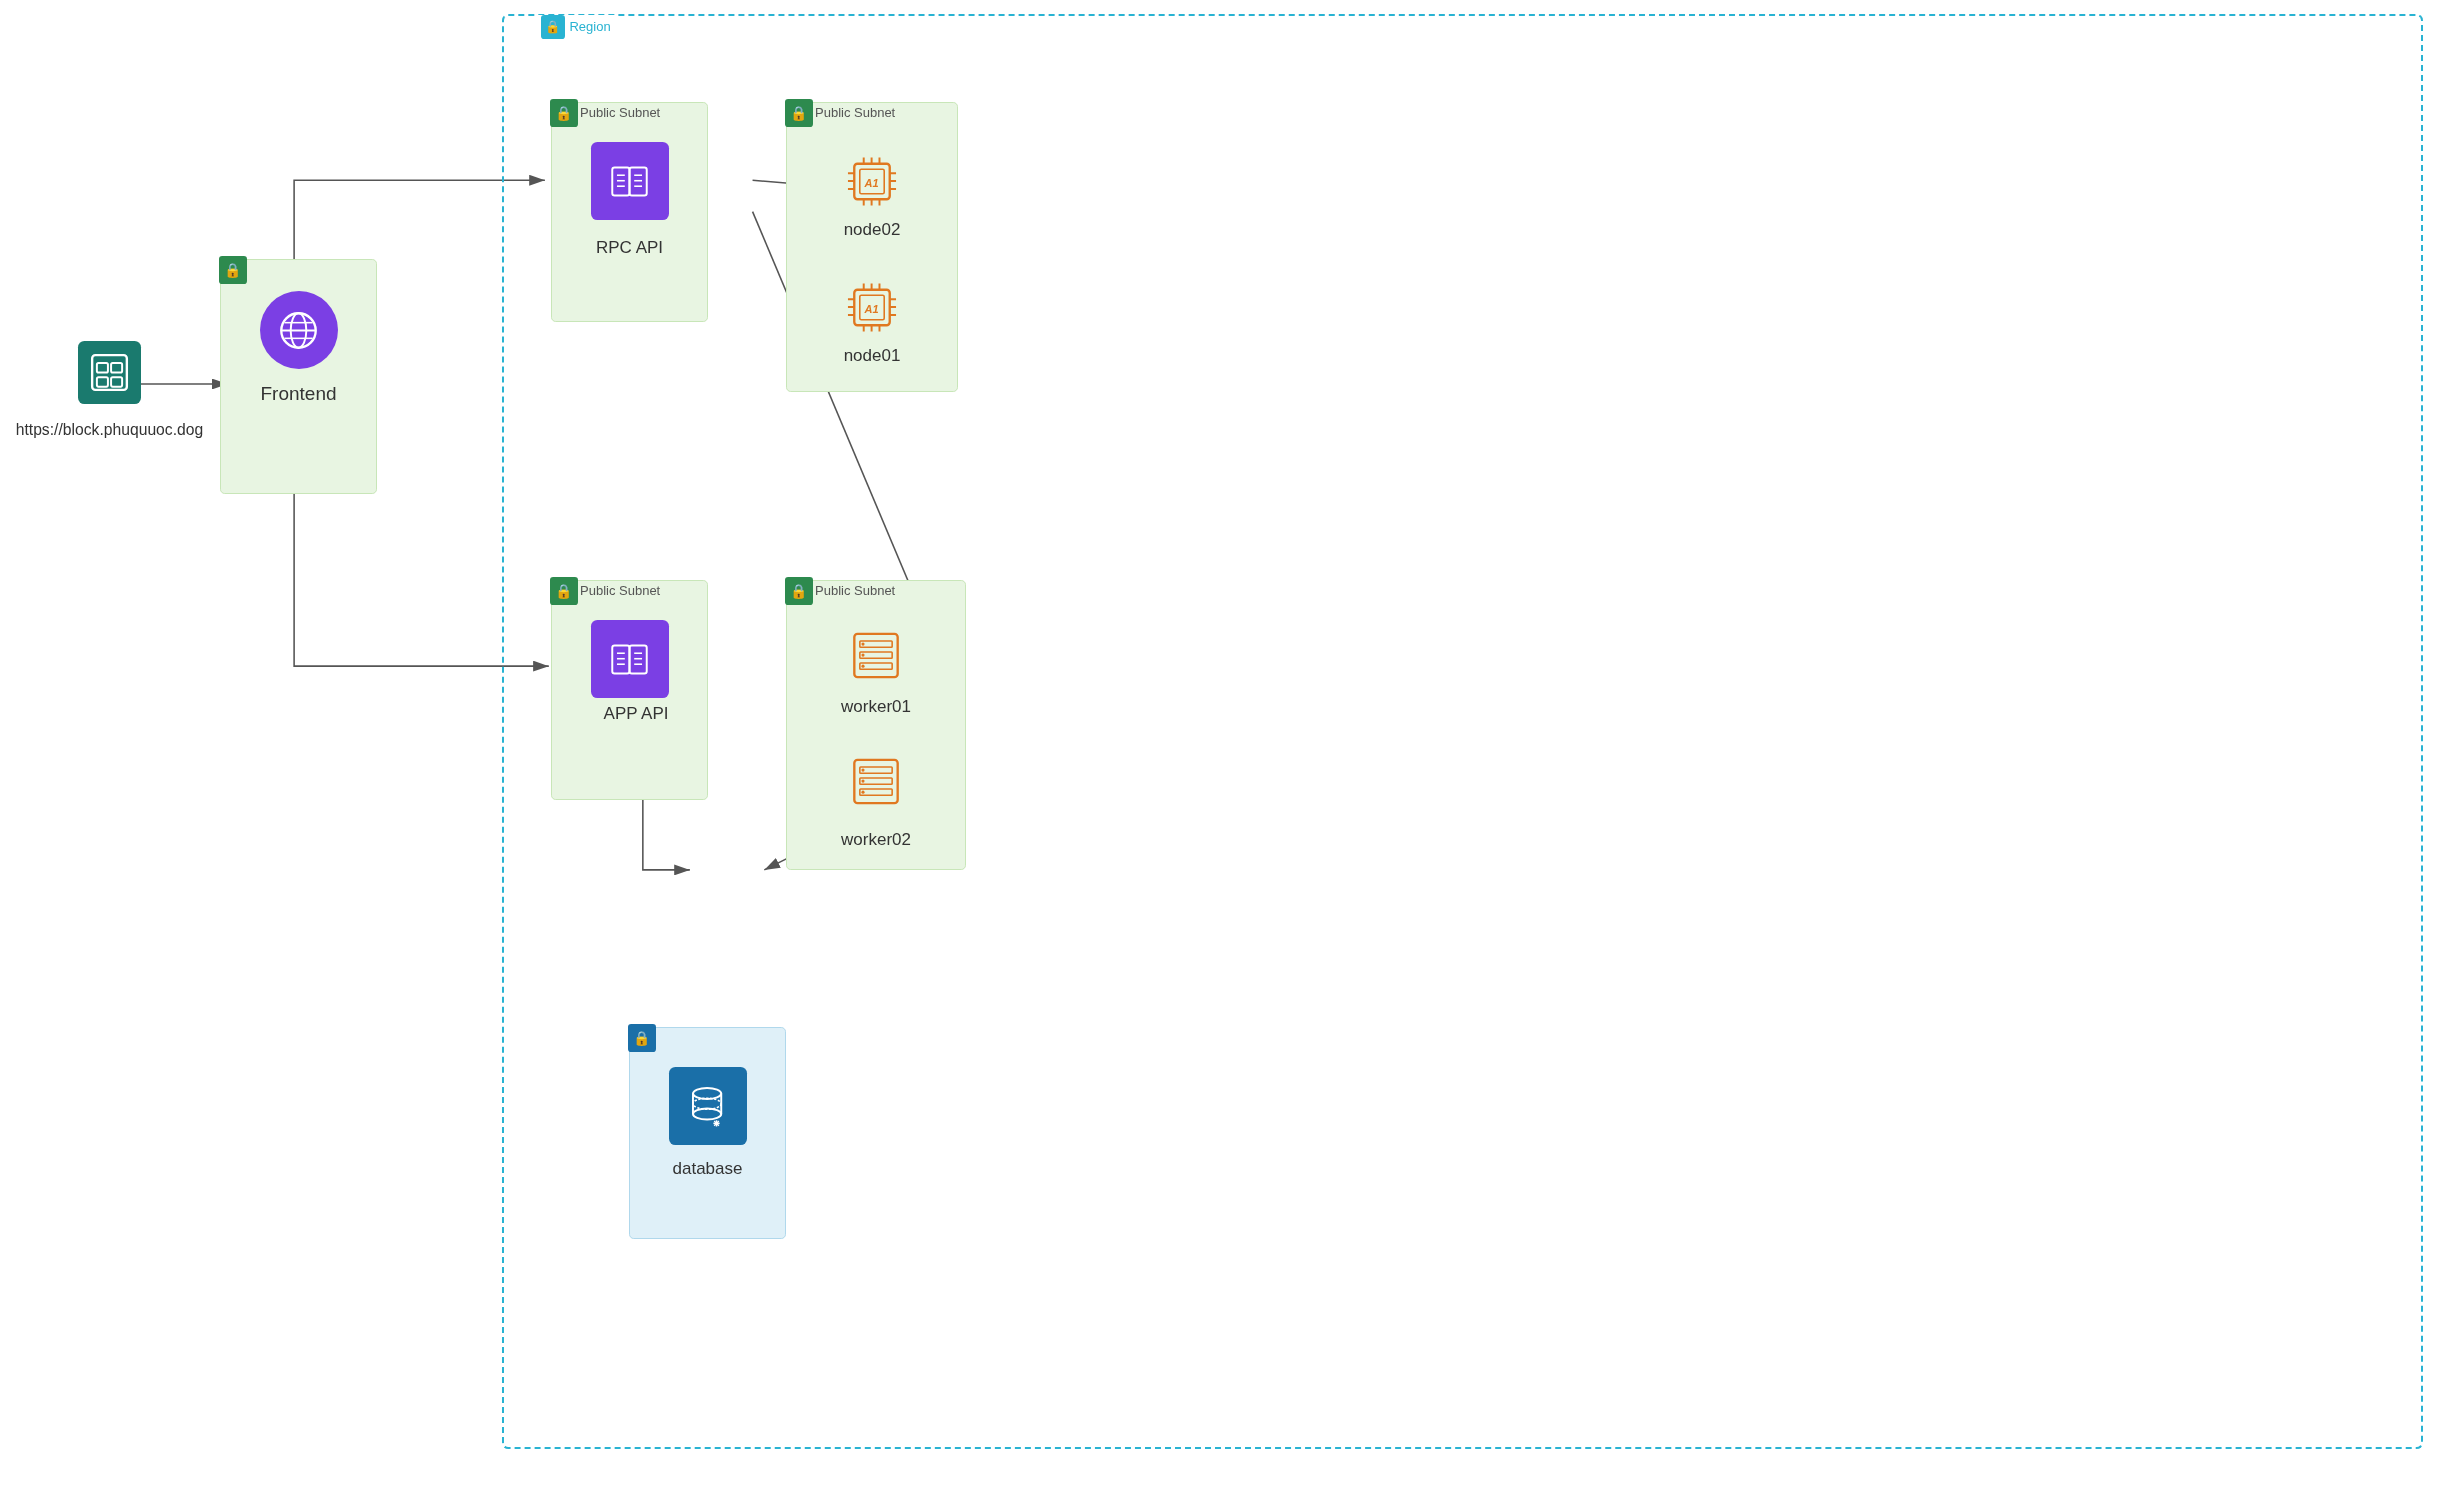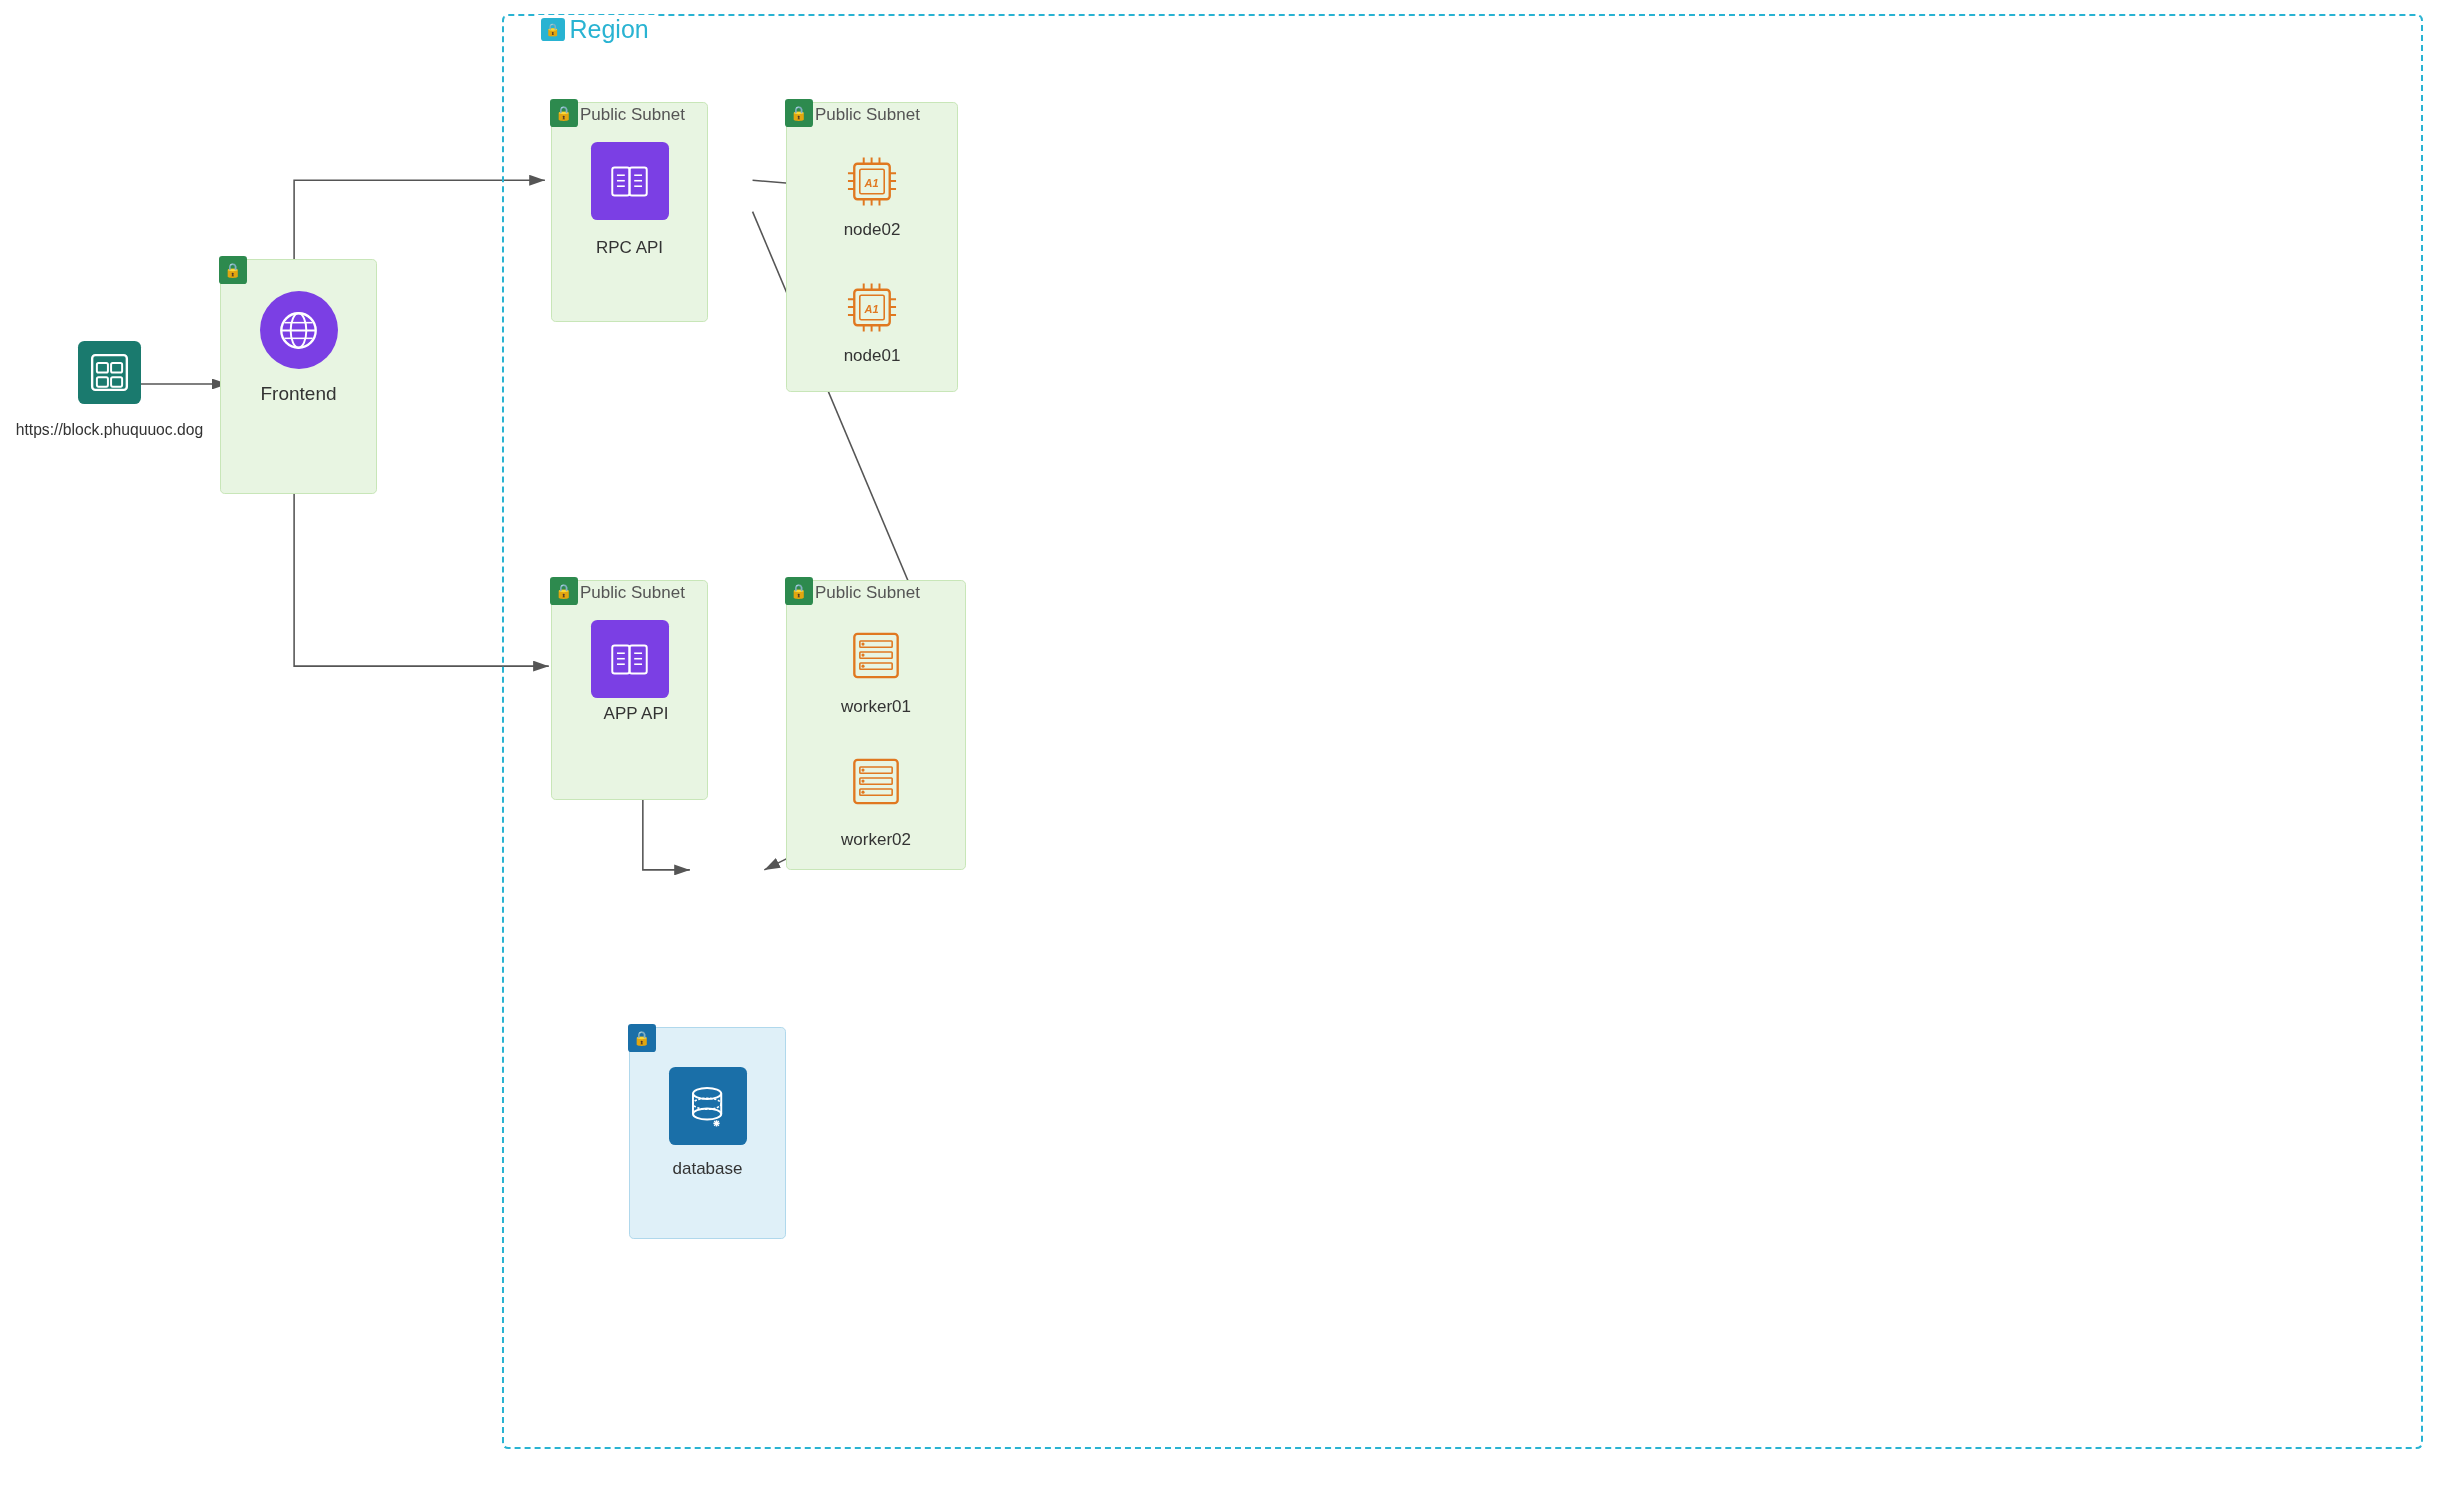--- a/index.html
+++ b/index.html
@@ -31,21 +31,21 @@
       position: absolute;
       top: -0.8px;
       left: 31px;
       display: flex;
       align-items: center;
       gap: 4.7px;
       background: #fff;
       padding: 0 6.3px;
     }
     .region-label-text {
-      font-size: 25px;
+      font-size: 13px;
       color: #29b3d2;
     }
     
     .lock-icon-green {
       width: 28px;
       height: 28px;
       background: #2d8a4e;
       border-radius: 3.1px;
       display: flex;
       align-items: center;
@@ -75,21 +75,21 @@
       border: 0.8px solid #c8e6b8;
     }
     .subnet-blue {
       background: #dff0f8;
       border: 0.8px solid #b0d8ec;
     }
     .subnet-label {
       position: absolute;
       top: -0.8px;
       left: 28px;
-      font-size: 17px;
+      font-size: 13px;
       color: #555;
       font-weight: 500;
       white-space: nowrap;
       padding: 3.1px 0;
     }
     .subnet-lock {
       position: absolute;
       top: -3.9px;
       left: -1.6px;
     }

